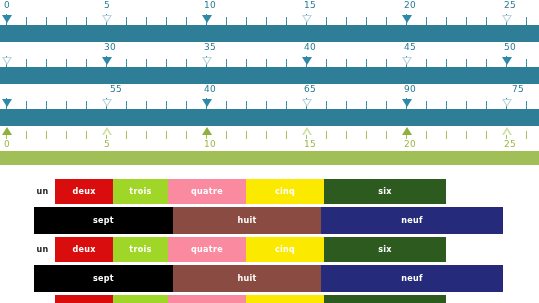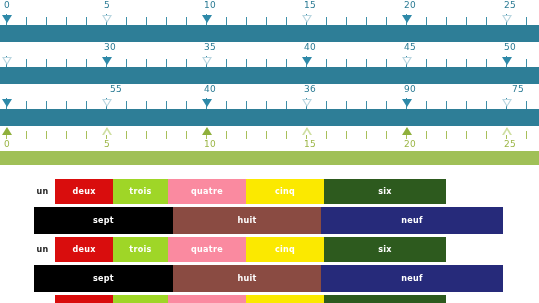--- a/index.html
+++ b/index.html
@@ -231,21 +231,21 @@
         <div class="marker down solid" style="left: 302px; bottom: 2px; top: auto; position: absolute;"></div>
         <div class="marker down hollow" style="left: 402px; bottom: 2px; top: auto; position: absolute;"></div>
         <div class="marker down solid" style="left: 502px; bottom: 2px; top: auto; position: absolute;"></div>
       </div>
       <div class="bar teal"></div>
     </div>
     <div class="ruler-unit">
       <div class="tick-labels">
         <div class="tick-label teal" style="left: 110px;">55</div>
         <div class="tick-label teal" style="left: 204px;">40</div>
-        <div class="tick-label teal" style="left: 304px;">36</div>
+        <div class="tick-label teal" style="left: 304px;">65</div>
         <div class="tick-label teal" style="left: 404px;">90</div>
         <div class="tick-label teal" style="left: 512px;">75</div>
       </div>
       <div class="tick-row">
         <div class="tick teal major" style="left: 6px;"></div>
         <div class="tick teal" style="left: 26px;"></div>
         <div class="tick teal" style="left: 46px;"></div>
         <div class="tick teal" style="left: 66px;"></div>
         <div class="tick teal" style="left: 86px;"></div>
         <div class="tick teal major" style="left: 106px;"></div>

